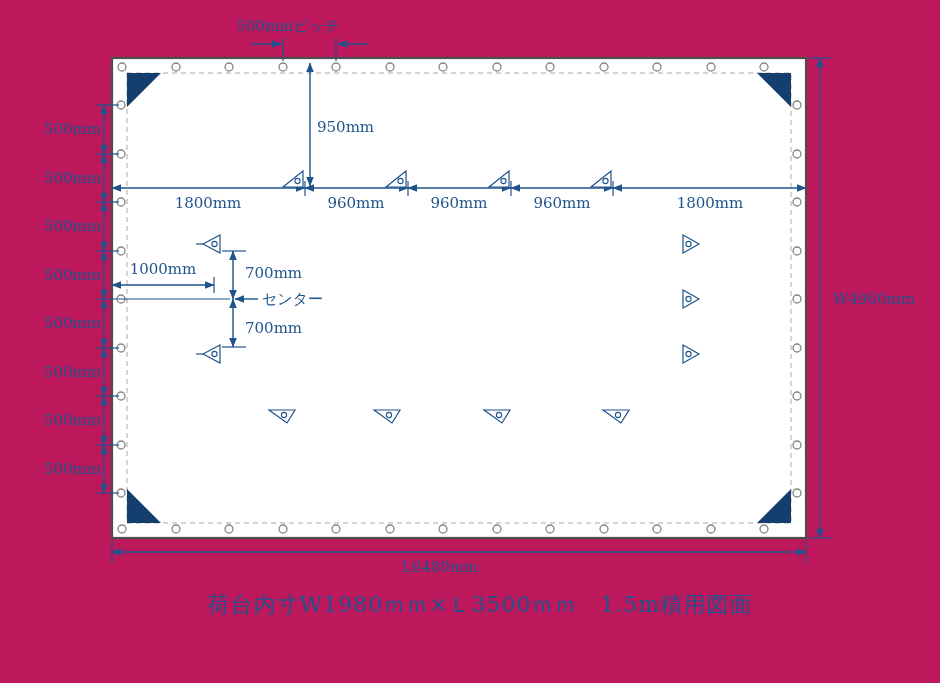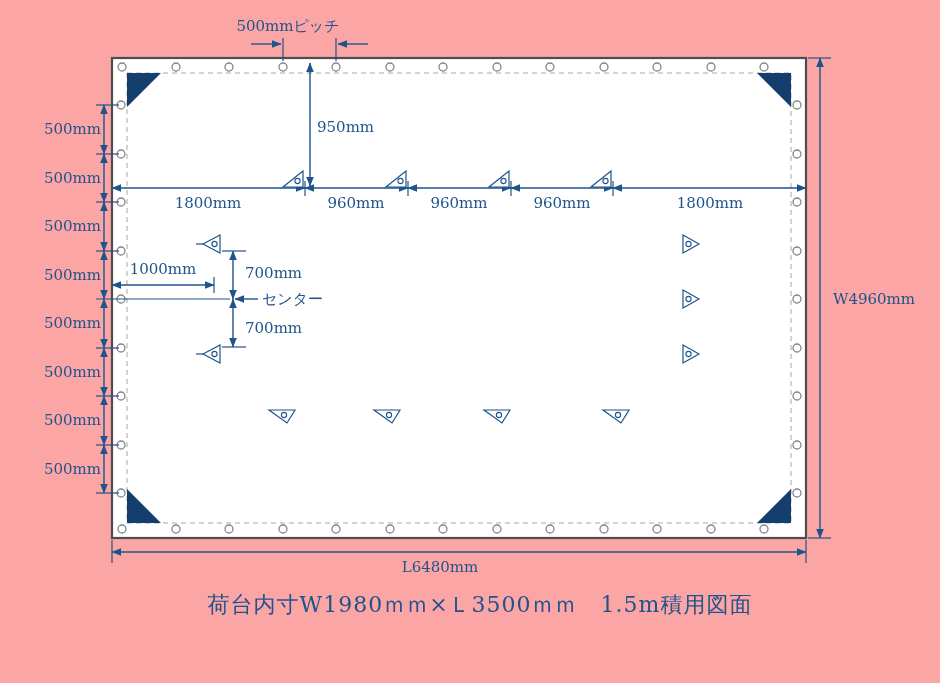--- a/index.html
+++ b/index.html
@@ -1,16 +1,16 @@
 <!DOCTYPE html>
 <html style="--dimension: #1e538c; --corner: #143e6e; --tarp-border: #4d4d4d; --hem-dash: #a8a8a8; --eyelet: #858585;"><head>
 <meta charset="utf-8">
 <style>
   html,body{margin:0;padding:0;background:#ffffff;}
-  .stage{position:relative;width:940px;height:683px;background:#fca5a5;overflow:hidden;
+  .stage{position:relative;width:940px;height:683px;background:#be185d;overflow:hidden;
          font-family:"DejaVu Serif","Liberation Serif",serif;}
   svg{display:block;}
   .tarp-outline{fill:#ffffff;stroke:var(--tarp-border,#4d4d4d);stroke-width:2.2;}
   .hem{fill:none;stroke:var(--hem-dash,#a8a8a8);stroke-width:1;stroke-dasharray:5 4;}
   .corner{fill:var(--corner,#143e6e);stroke:none;}
   .eyelet{fill:#ffffff;stroke:var(--eyelet,#858585);stroke-width:1.3;}
   .dline{stroke:var(--dimension,#1e538c);stroke-width:1.4;fill:none;}
   .dthin{stroke:var(--dimension,#1e538c);stroke-width:1.2;fill:none;}
   .hook{fill:#ffffff;stroke:var(--dimension,#1e538c);stroke-width:1.2;stroke-linejoin:miter;}
   .hookdot{fill:none;stroke:var(--dimension,#1e538c);stroke-width:1.1;}

